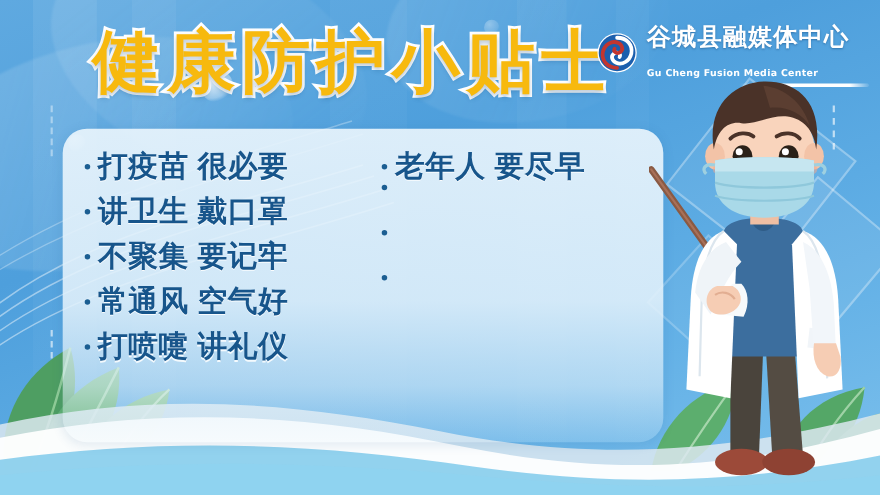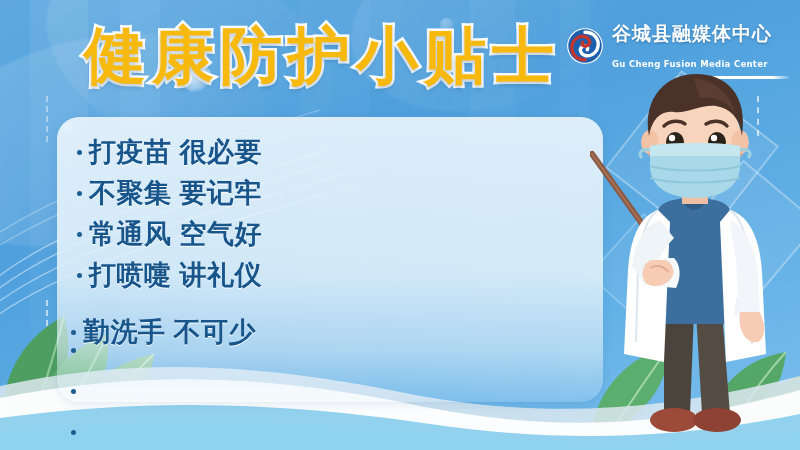--- a/index.html
+++ b/index.html
@@ -61,21 +61,21 @@
     paint-order:stroke fill;
     text-shadow:0 3px 5px rgba(20,70,120,.30);
     white-space:nowrap;
   }
 
   
   #logo{position:absolute;right:28px;top:24px;display:flex;align-items:center;gap:8px;}
   .logo-mark{width:38px;height:38px;flex:none;}
   .logo-txt{display:flex;flex-direction:column;line-height:1;}
   .logo-cn{
-    font-size:19px;font-weight:bold;color:#ffffff;letter-spacing:1px;
+    font-size:22px;font-weight:bold;color:#ffffff;letter-spacing:1px;
     text-shadow:0 1px 2px rgba(10,60,110,.45);white-space:nowrap;
   }
   .logo-en{
     font-size:8.5px;font-weight:bold;color:#ffffff;letter-spacing:.3px;
     margin-top:17px;white-space:nowrap;
   }
 
   
   #panel{
     position:absolute;left:57px;top:117px;width:546px;height:285px;
@@ -84,21 +84,20 @@
         rgba(232,244,252,.92) 0%,
         rgba(226,241,251,.88) 55%,
         rgba(224,240,250,.60) 82%,
         rgba(224,240,250,.18) 100%);
     box-shadow:0 2px 10px rgba(30,90,150,.12);
   }
 
   #tips{
     position:absolute;left:57px;top:117px;width:546px;height:285px;
     display:flex;
-    flex-direction:column;
   }
   .col{flex:1;display:flex;flex-direction:column;padding-top:16px;}
   .col.left{padding-left:20px;}
   .col.right{padding-left:14px;}
 
   .tip{
     display:flex;align-items:baseline;gap:7px;
     height:41px;
   }
   .bullet{
@@ -211,36 +210,40 @@
   <div id="panel"></div>
 
   <div id="tips">
     <div class="col left">
       <div class="tip">
         <span class="bullet"></span>
         <span class="tip-text"><span>打疫苗</span><span class="gap"></span><span>很必要</span></span>
       </div>
       <div class="tip">
         <span class="bullet"></span>
+        <span class="tip-text"><span>讲卫生</span><span class="gap"></span><span>戴口罩</span></span>
+      </div>
+      <div class="tip">
+        <span class="bullet"></span>
         <span class="tip-text"><span>不聚集</span><span class="gap"></span><span>要记牢</span></span>
       </div>
       <div class="tip">
         <span class="bullet"></span>
         <span class="tip-text"><span>常通风</span><span class="gap"></span><span>空气好</span></span>
       </div>
       <div class="tip">
         <span class="bullet"></span>
         <span class="tip-text"><span>打喷嚏</span><span class="gap"></span><span>讲礼仪</span></span>
       </div>
     </div>
 
     <div class="col right">
       <div class="tip">
         <span class="bullet"></span>
-        <span class="tip-text"><span>勤洗手</span><span class="gap"></span><span>不可少</span></span>
+        <span class="tip-text"><span>老年人</span><span class="gap"></span><span>要尽早</span></span>
       </div>
       <div class="tip">
         <span class="bullet"></span>
       </div>
       <div class="tip">
         <span class="bullet"></span>
       </div>
       <div class="tip">
         <span class="bullet"></span>
       </div>

